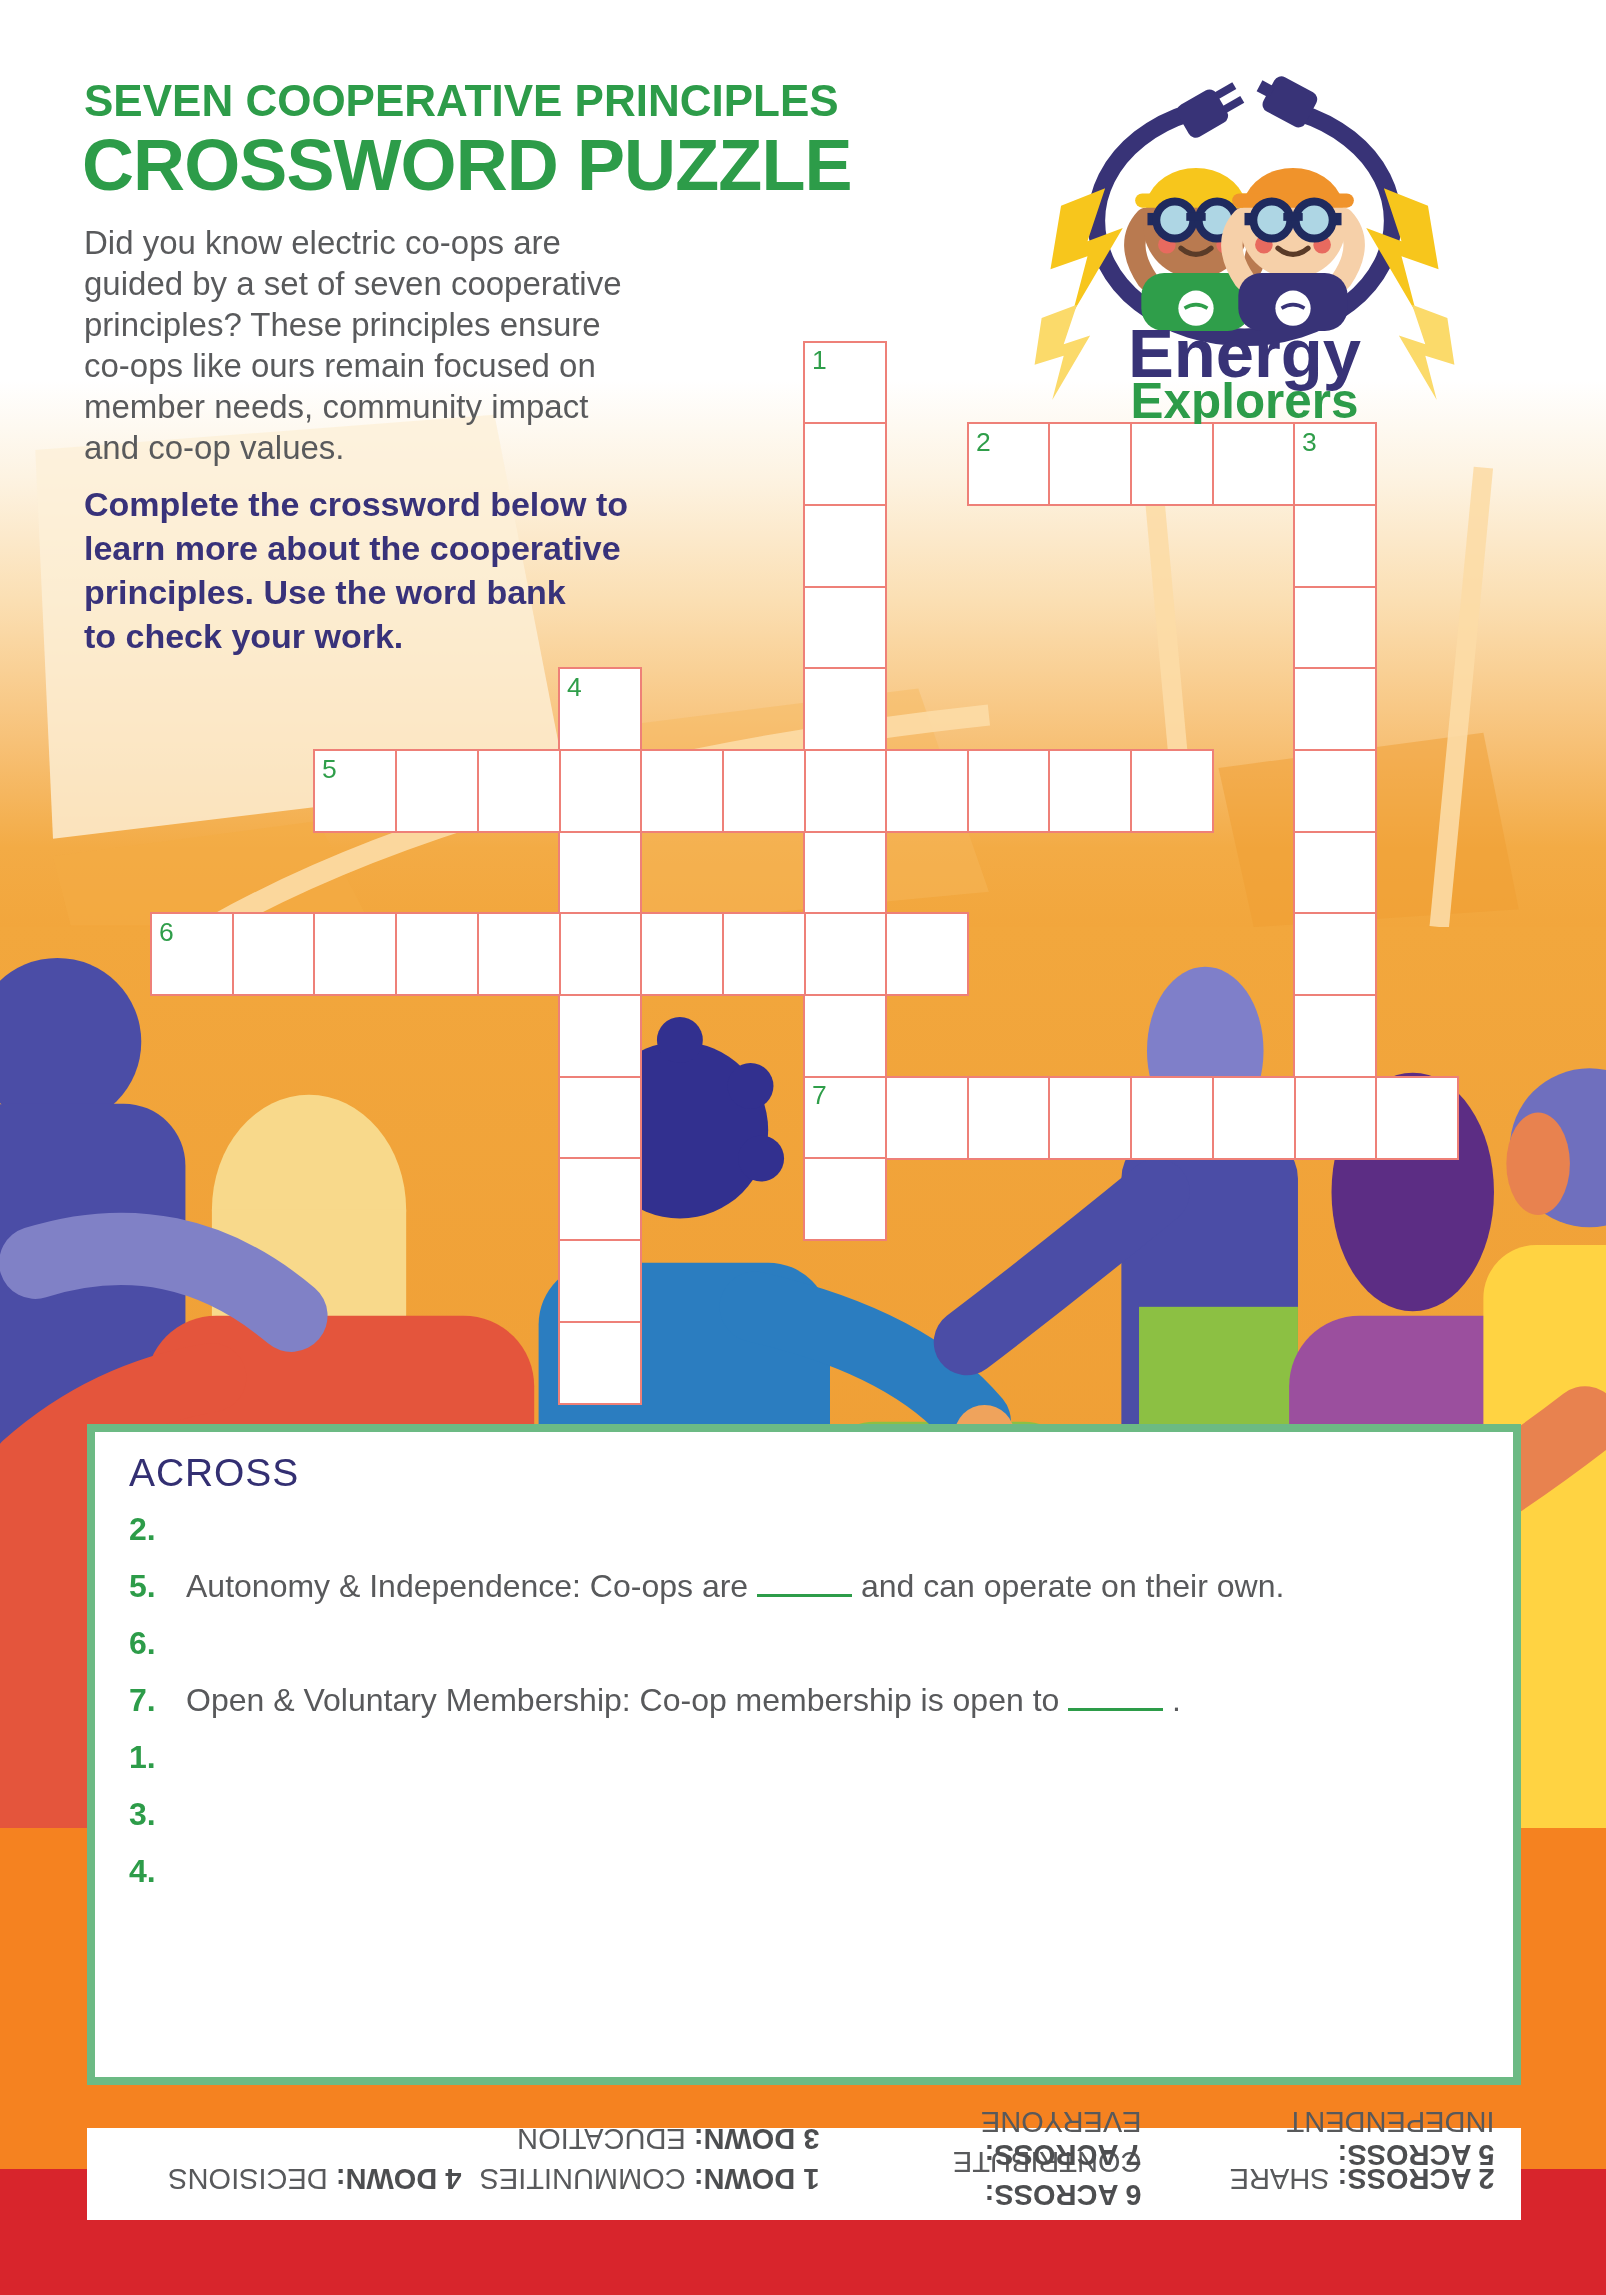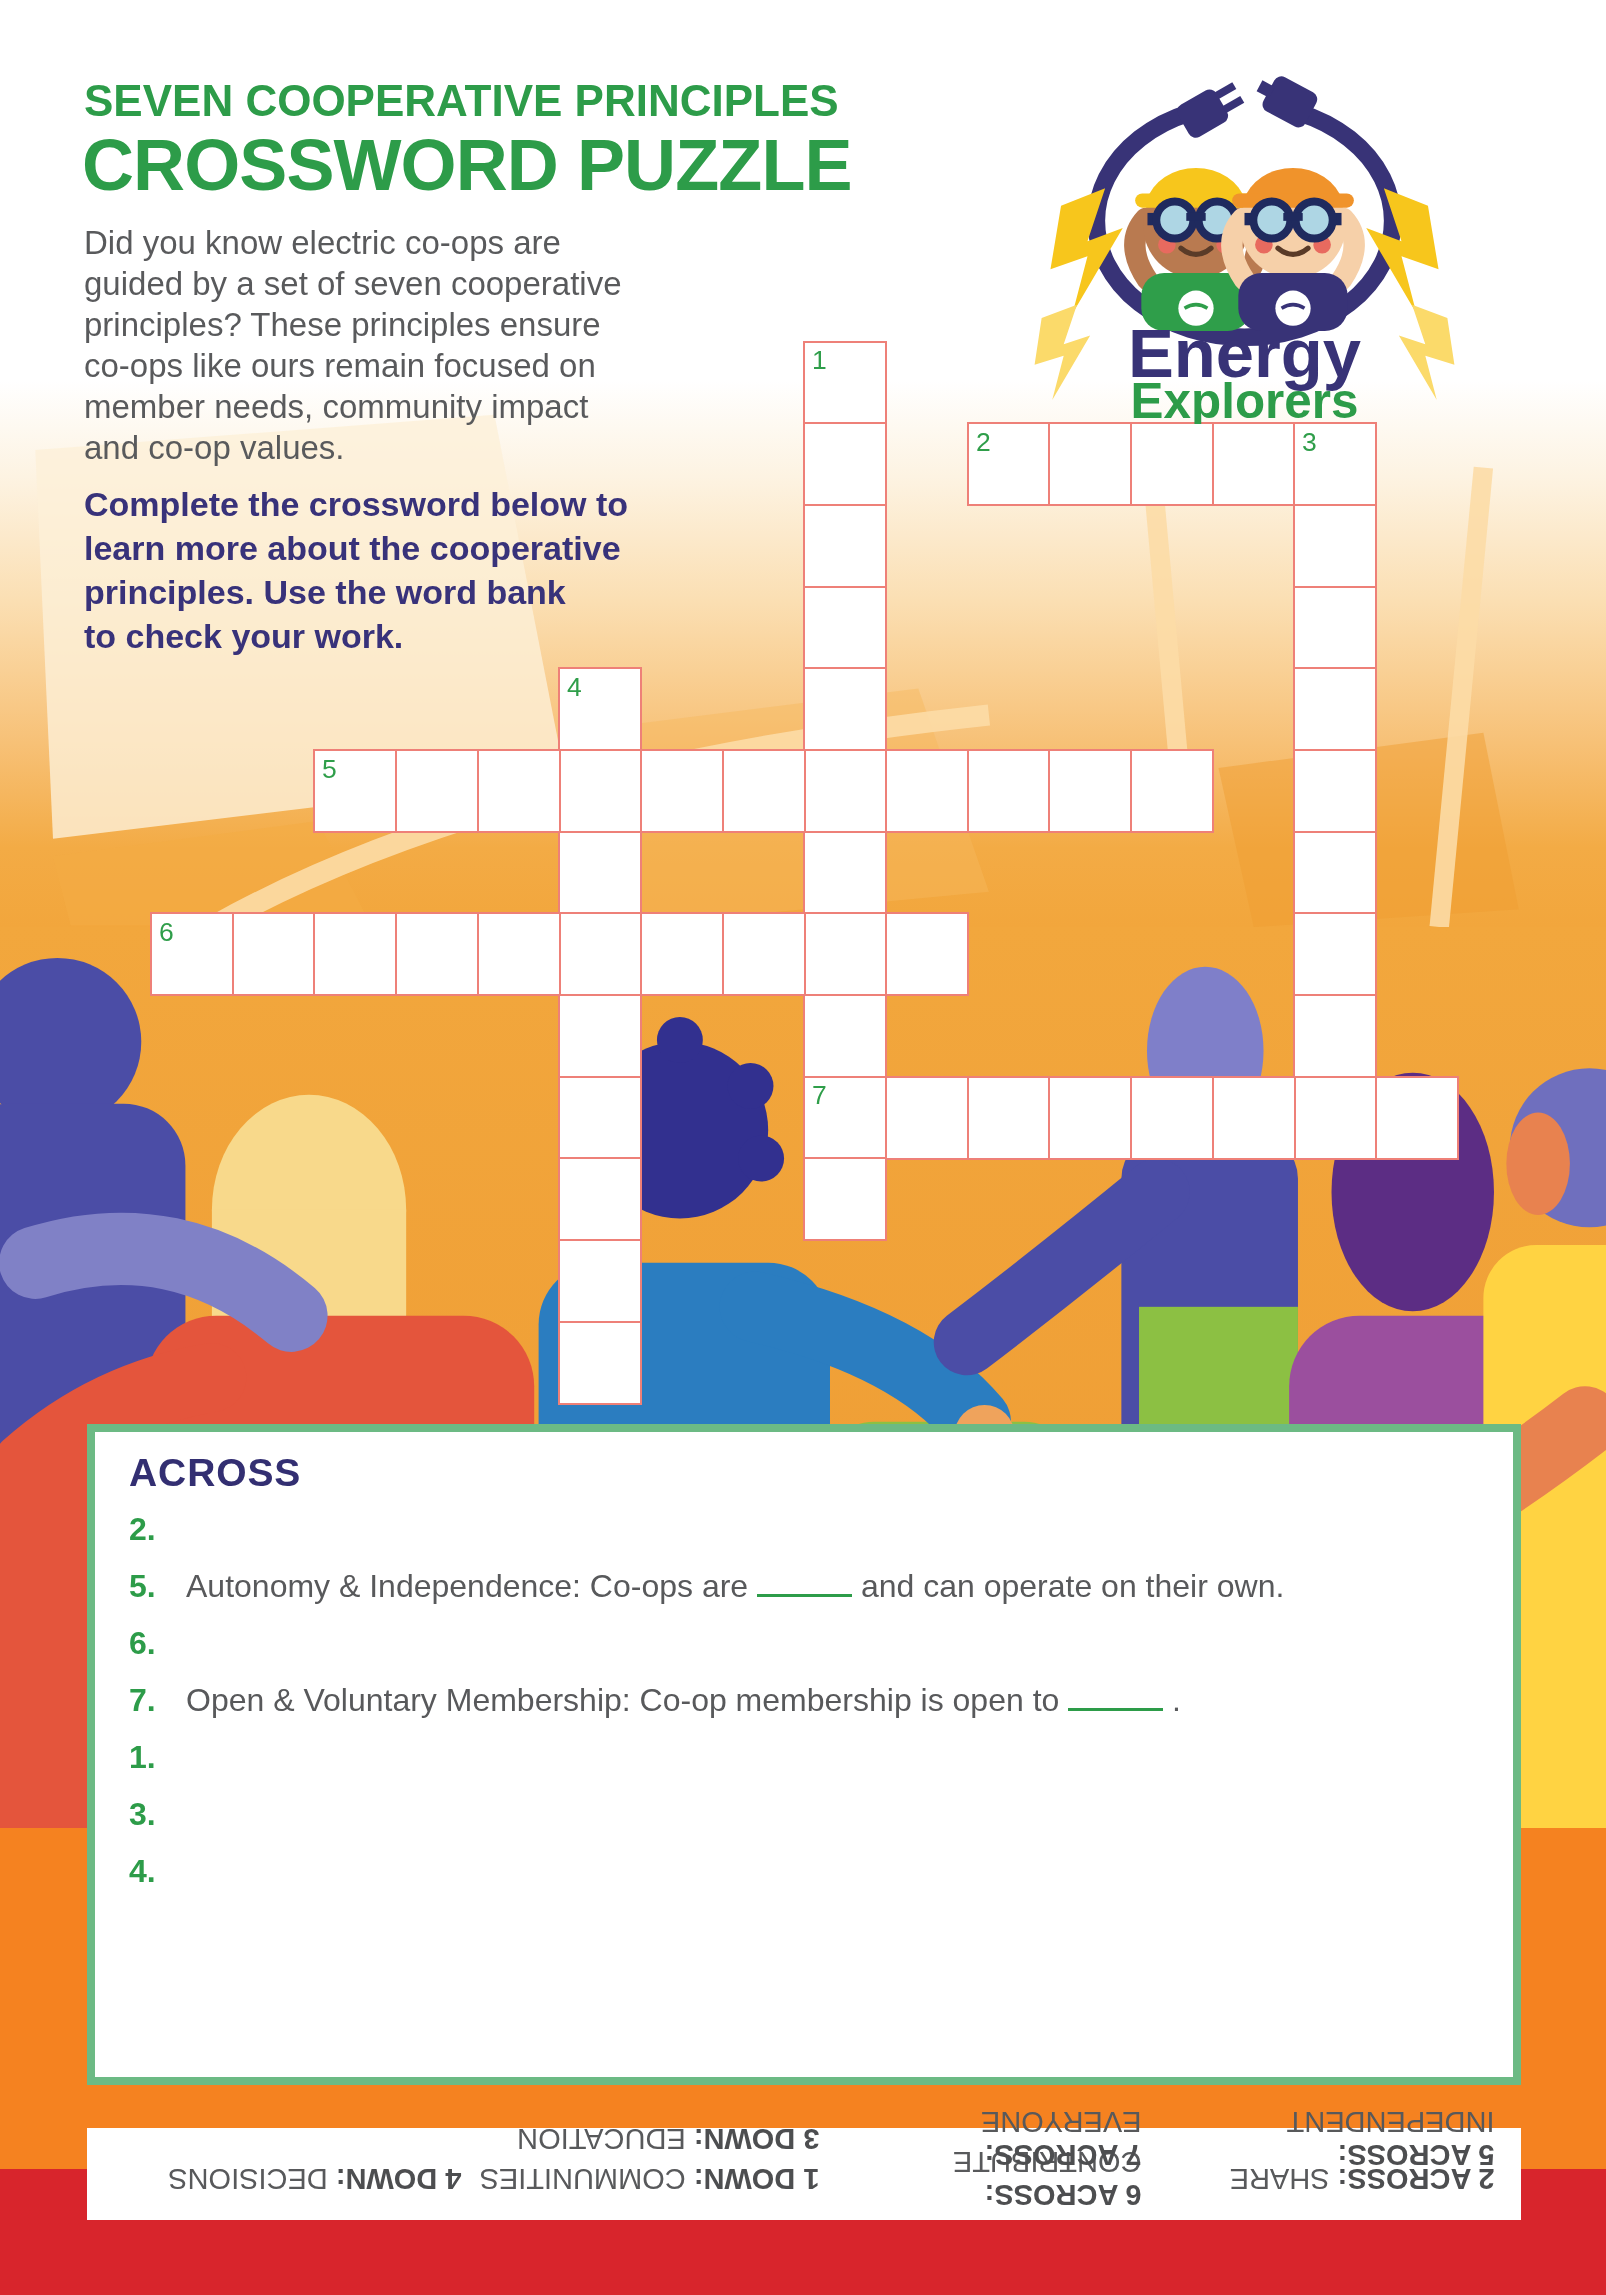--- a/index.html
+++ b/index.html
@@ -24,21 +24,21 @@
   #logo{position:absolute;left:1024px;top:53px;width:441px;height:371px;z-index:4;}
 
   
   #grid{position:absolute;left:0;top:0;width:1607px;height:2295px;z-index:3;}
   .cell{position:absolute;background:#ffffff;border:2.6px solid #ee8078;}
   .cellnum{position:absolute;font-size:26.5px;color:#2f9e4a;z-index:3;}
 
   
   #clues-box{position:absolute;left:87px;top:1424px;width:1434px;height:661px;background:#ffffff;
     border:8px solid #6cba84;z-index:5;padding:19.4px 34px;}
-  .clues-heading{font-size:39px;font-weight:bold;color:#332f72;letter-spacing:0.9px;margin:0 0 14px 0;}
+  .clues-heading{font-size:39px;font-weight:normal;color:#332f72;letter-spacing:0.9px;margin:0 0 14px 0;}
   .clue{display:flex;margin-bottom:16px;}
   .clue-num{flex:0 0 57px;font-size:32px;font-weight:bold;color:#2d9c49;line-height:41px;}
   .clue-body{font-size:32px;color:#58595b;line-height:41px;white-space:pre-line;}
   .blank{display:inline-block;width:95px;height:26.5px;border-bottom:3.5px solid #2d9c49;}
   #down-heading{margin-top:17.7px;}
 
   
   #ak-heading{position:absolute;left:124px;top:2089px;font-size:37px;font-weight:normal;color:#ffffff;letter-spacing:0.9px;z-index:6;margin-top:44px;}
   #ak-strip{position:absolute;left:87px;top:2128px;width:1434px;height:92px;background:#ffffff;z-index:6;
     transform:rotate(180deg);padding:8.8px 26.5px 0 26.5px;}

